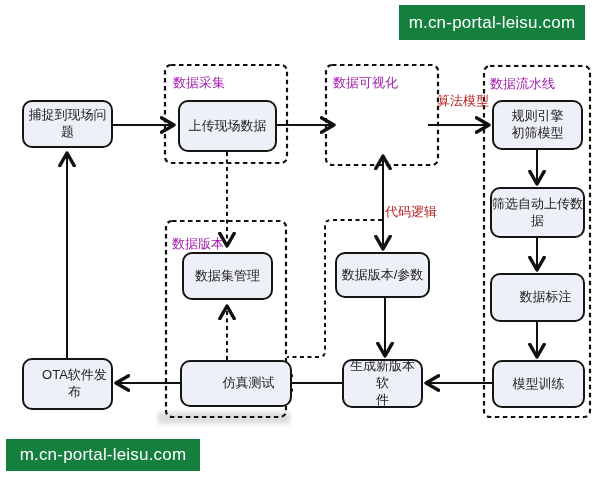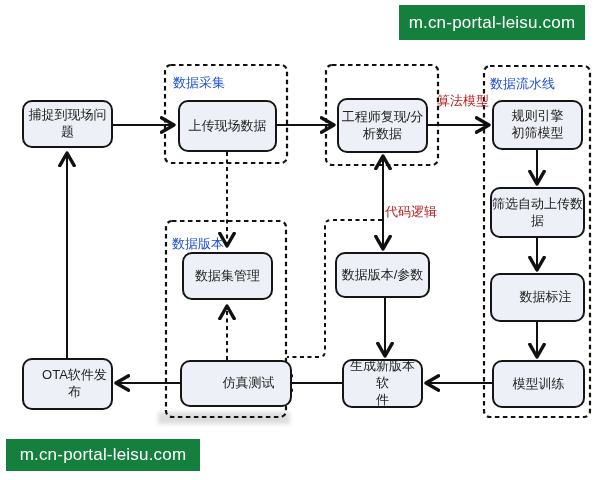--- a/index.html
+++ b/index.html
@@ -8,21 +8,21 @@
     font-family:"Liberation Sans","DejaVu Sans",sans-serif;
   }
   #wires{position:absolute;left:0;top:0;z-index:1;}
   .node{
     position:absolute;z-index:2;box-sizing:border-box;
     background:#eef0f8;border:2.5px solid #151515;border-radius:10px;
     display:flex;align-items:center;justify-content:center;text-align:center;
     font-size:13px;line-height:1.3;color:#222;white-space:pre-line;
   }
   .group-label{
-    position:absolute;z-index:2;font-size:13px;color:#1d4ed8;white-space:nowrap;
+    position:absolute;z-index:2;font-size:13px;color:#a21caf;white-space:nowrap;
   }
   .edge-label{
     position:absolute;z-index:2;font-size:13px;color:#b91c1c;white-space:nowrap;background:transparent;
   }
   .watermark{
     position:absolute;z-index:4;background:#15803d;color:#fff;
     display:flex;align-items:center;justify-content:center;
     font-size:17px;letter-spacing:0.2px;white-space:nowrap;
   }
   .artifact{
@@ -61,30 +61,29 @@
     <path d="M385,298 V356" fill="none" stroke="#111" stroke-width="2" marker-end="url(#ah)"></path>
 
     <path d="M227,152 V246" fill="none" stroke="#111" stroke-width="2" stroke-dasharray="4 3.5" marker-end="url(#ah)"></path>
     <path d="M227,360 V306" fill="none" stroke="#111" stroke-width="2" stroke-dasharray="4 3.5" marker-end="url(#ah)"></path>
     <path d="M382,220 H331 Q325,220 325,226 V351 Q325,357 319,357 H287" fill="none" stroke="#111" stroke-width="2" stroke-dasharray="4 3.5"></path>
   </svg>
 
   <div class="artifact" style="left:158px;top:412px;width:132px;height:12px;"></div>
 
   <span class="group-label" style="left:173px;top:74px;">数据采集</span>
+  <span class="group-label" style="left:333px;top:74px;">数据可视化</span>
   <span class="group-label" style="left:490px;top:75px;">数据流水线</span>
   <span class="group-label" style="left:172px;top:235px;">数据版本</span>
 
   <span class="edge-label" style="left:437px;top:92px;">算法模型</span>
   <span class="edge-label" style="left:385px;top:203px;">代码逻辑</span>
 
   <div class="node" style="left:22px; top:100px;width:91px;height:48px;">捕捉到现场问题</div>
   <div class="node" style="left:178px;top:100px;width:99px;height:52px;">上传现场数据</div>
-  <div class="node" style="left:337px;top:98px; width:91px;height:55px;">工程师复现/分
-析数据</div>
   <div class="node" style="left:492px;top:100px;width:91px;height:50px;">规则引擎
 初筛模型</div>
   <div class="node" style="left:490px;top:187px;width:95px;height:51px;">筛选自动上传数
 据</div>
   <div class="node" style="left:490px;top:273px;width:95px;height:49px;padding-left:16px;">数据标注</div>
   <div class="node" style="left:492px;top:360px;width:93px;height:48px;">模型训练</div>
   <div class="node" style="left:342px;top:359px;width:81px;height:49px;">生成新版本软
 件</div>
   <div class="node" style="left:180px;top:360px;width:112px;height:47px;padding-left:25px;">仿真测试</div>
   <div class="node" style="left:22px; top:358px;width:91px;height:52px;padding-left:14px;">OTA软件发布</div>

